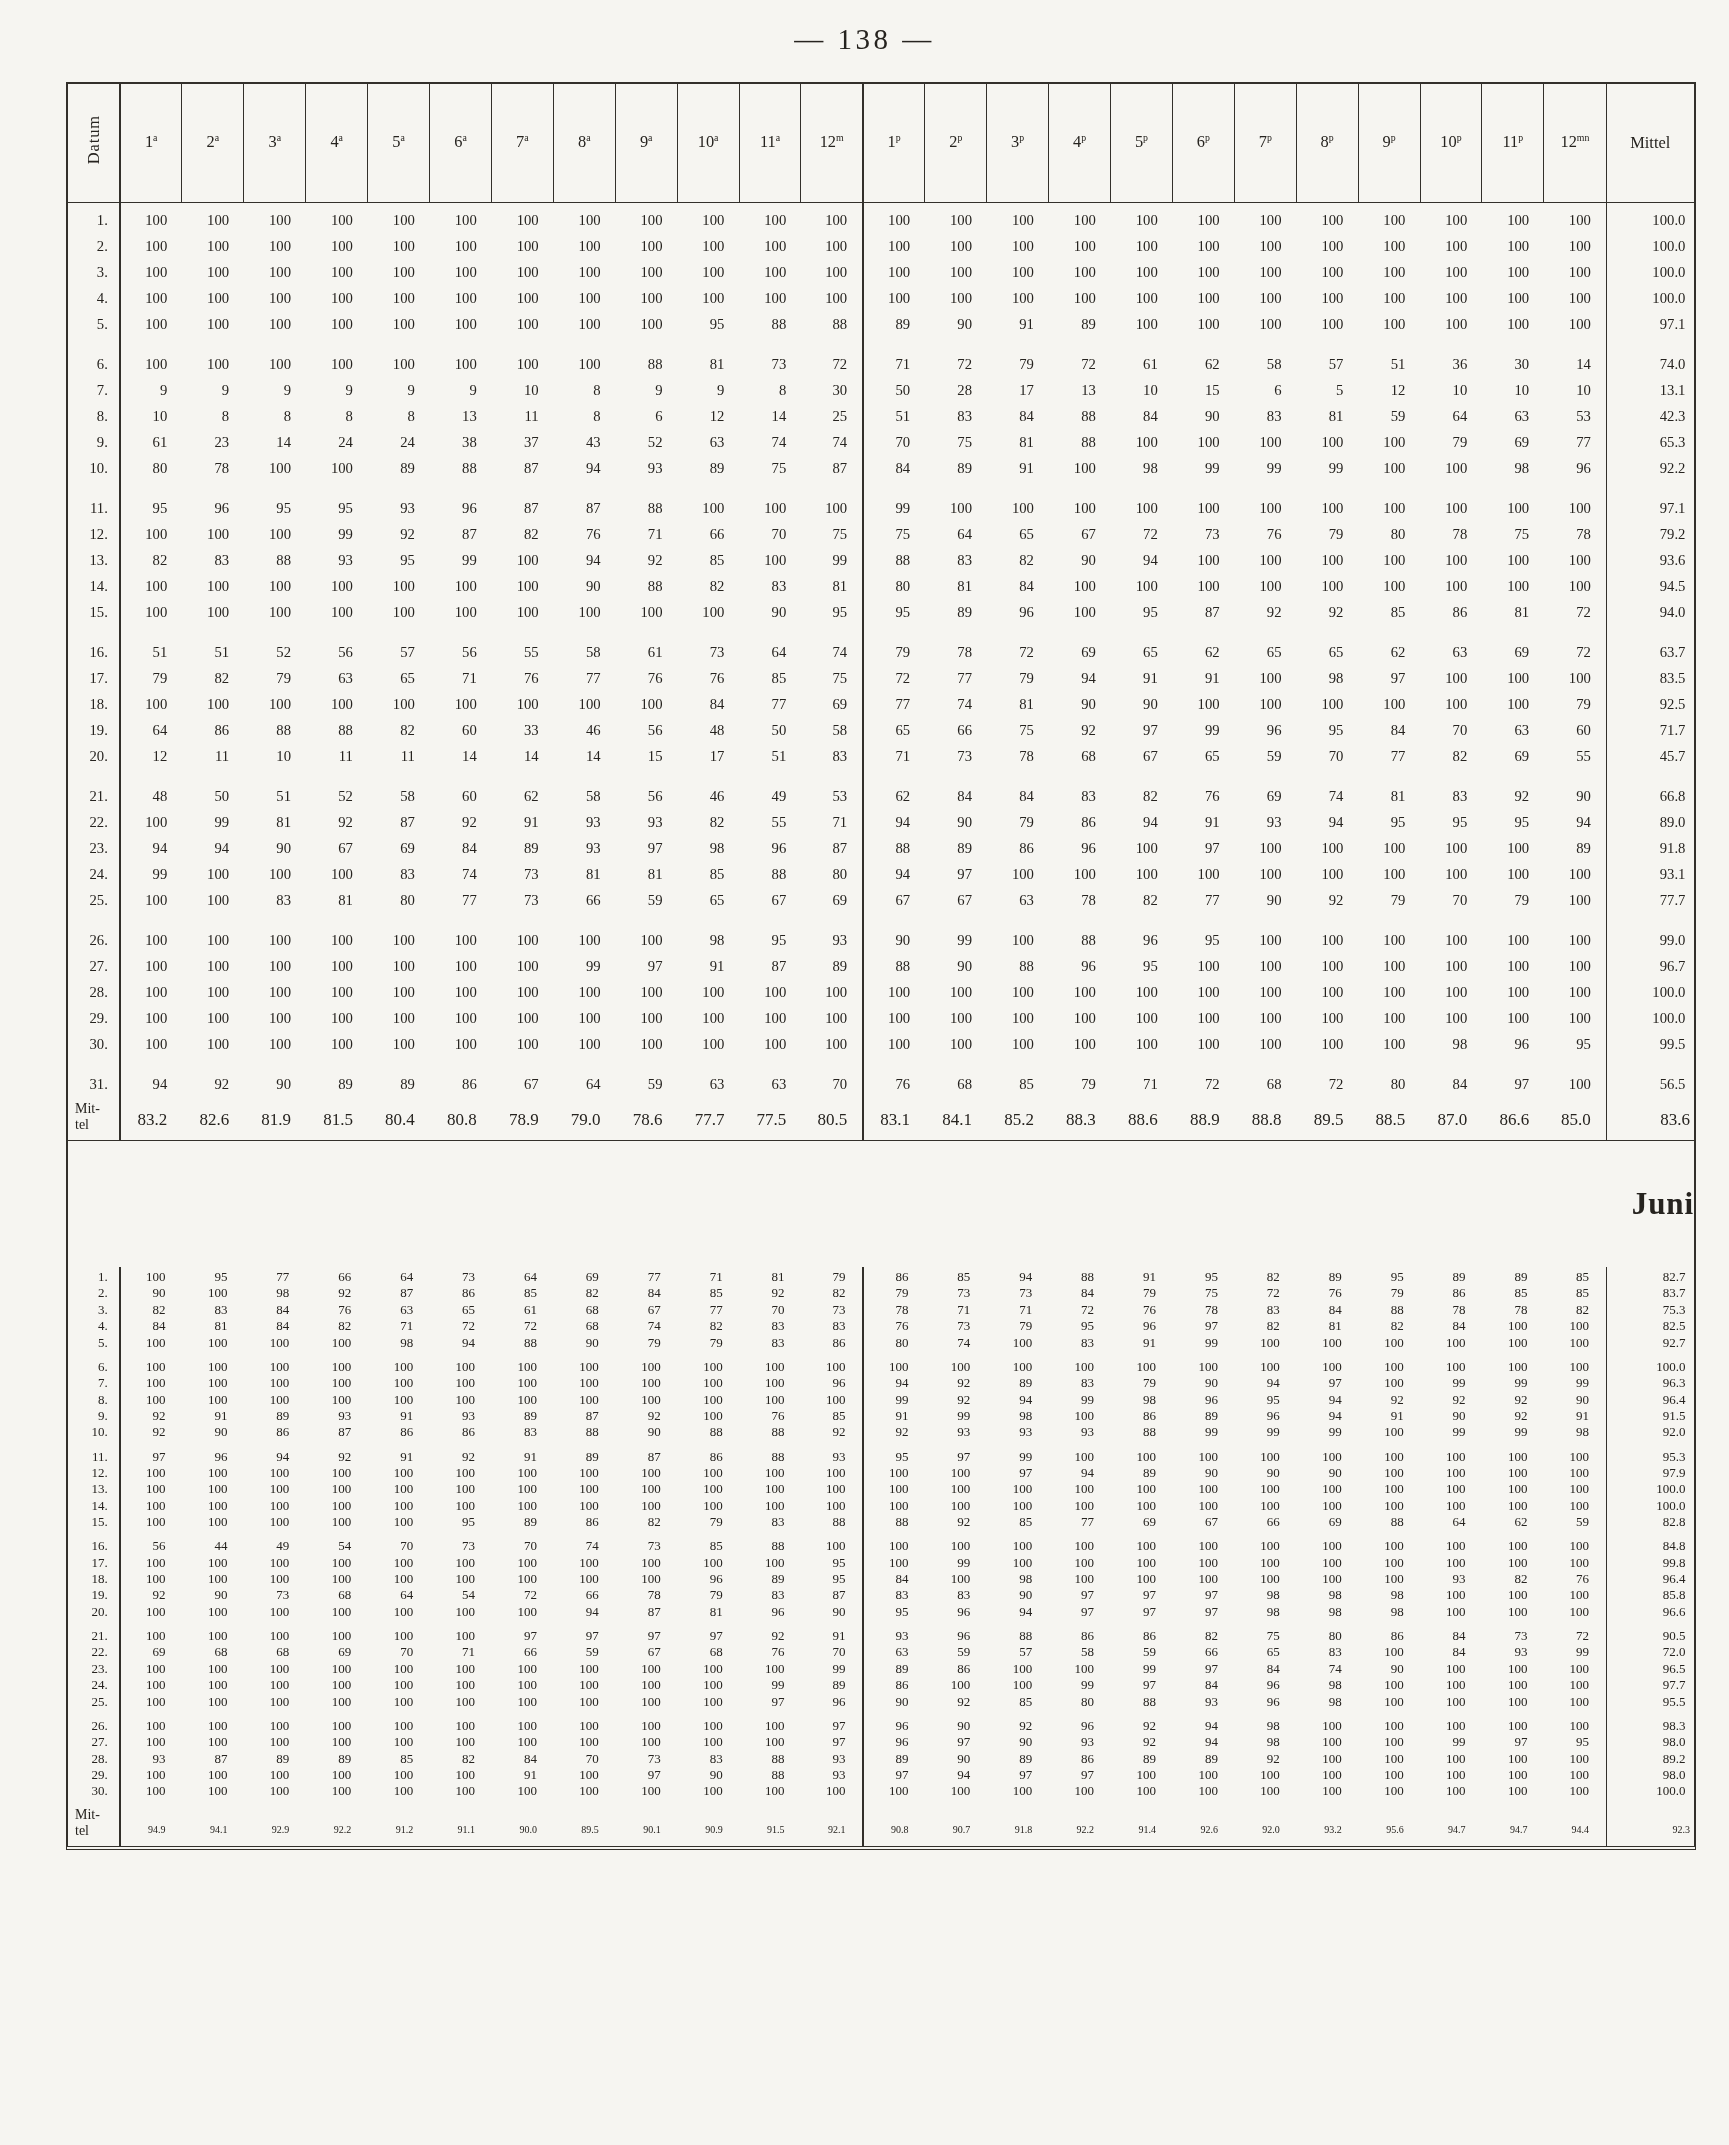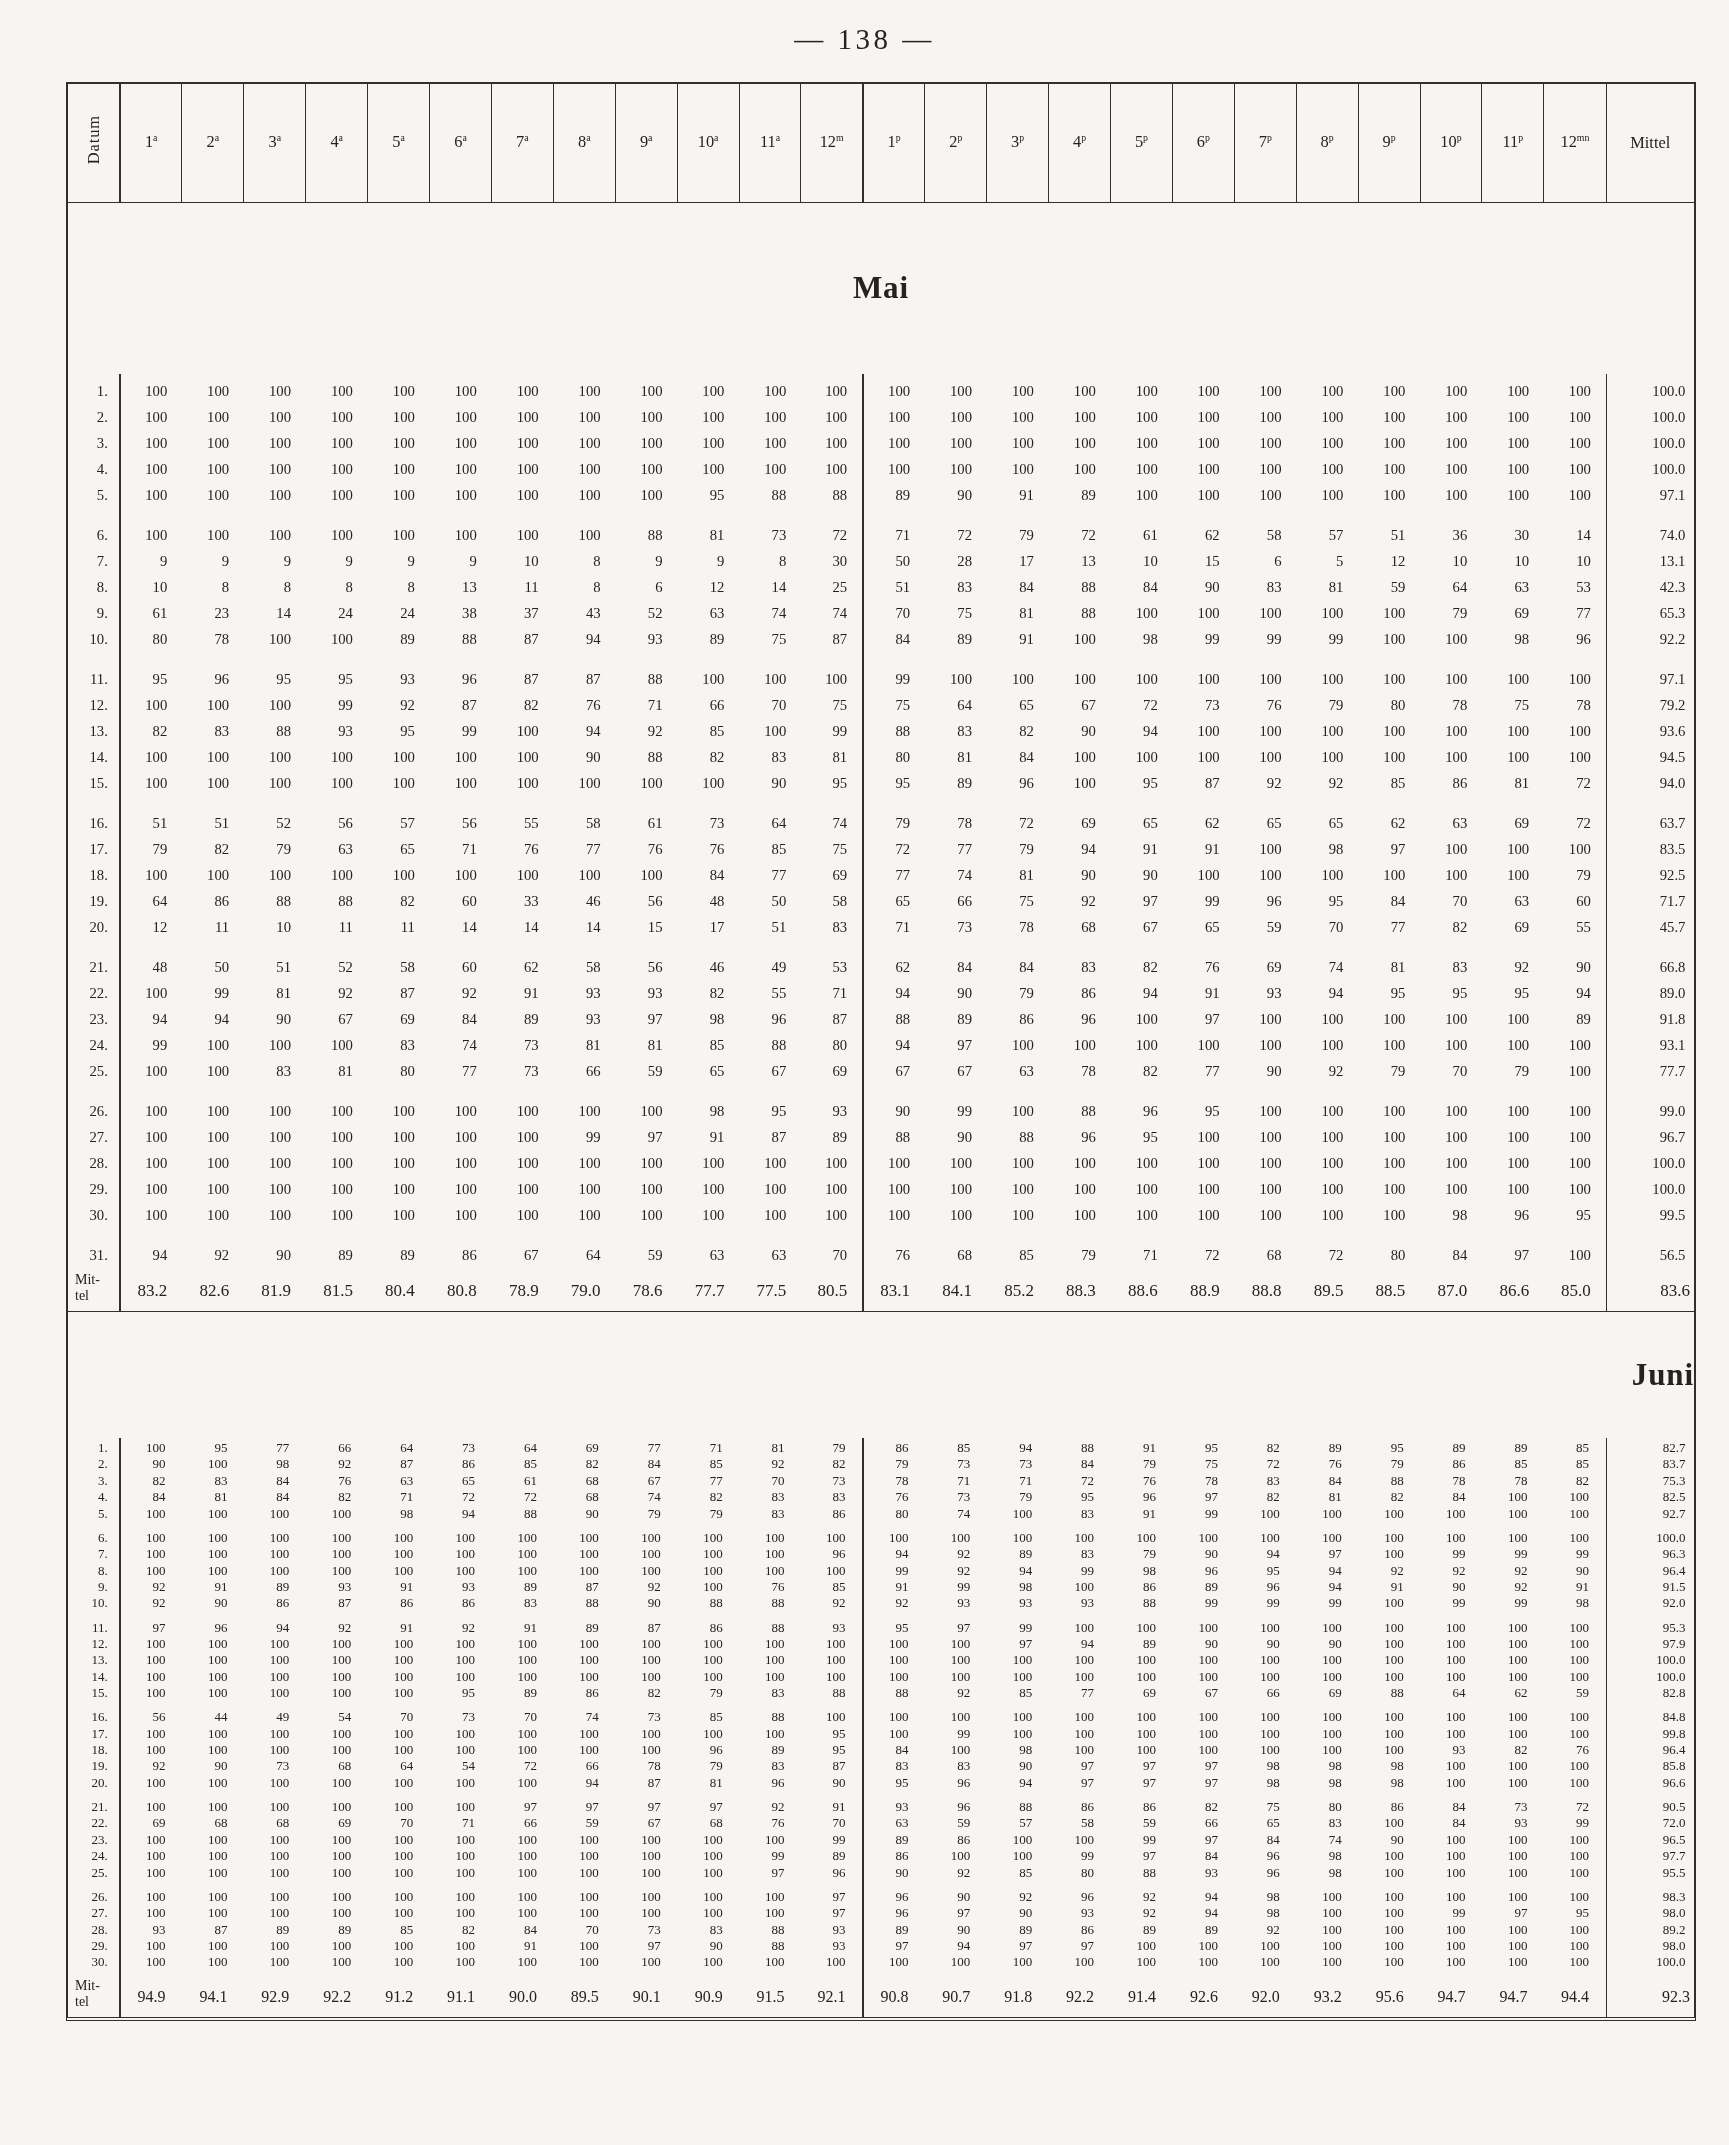--- a/index.html
+++ b/index.html
@@ -57,21 +57,21 @@
   .month-juni .data-row td.c-day { padding-right:11.2px; }
   .month-juni .data-row td.c-mittel { padding-right:8.6px; }
 
   .month-mai  .group-start td { padding-top:14px; }
   .month-juni .group-start td { padding-top:7.8px; }
 
   .mittel-row td {
     text-align:right; vertical-align:bottom; font-size:17px;
     padding:12px 14.7px 10.4px 0;
   }
-  .month-juni .mittel-row td { font-size:16px; padding:14px 16.4px 10.4px 0; }
+  .month-juni .mittel-row td { font-size:10px; padding:14px 16.4px 10.4px 0; }
   .mittel-row td.c-day {
     text-align:left; padding:8.6px 3.5px 7px 7px; font-size:14px; line-height:1.15;
   }
   .mittel-row td.c-mittel { padding-right:4px; }
   .month-mai .mittel-row td { border-bottom:0.9px solid #33302b; }
 </style>
 </head>
 <body>
 
 <div class="page">
@@ -131,25 +131,20 @@
             <th class="h-hour">7<sup>p</sup></th>
             <th class="h-hour">8<sup>p</sup></th>
             <th class="h-hour">9<sup>p</sup></th>
             <th class="h-hour">10<sup>p</sup></th>
             <th class="h-hour">11<sup>p</sup></th>
             <th class="h-hour">12<sup>mn</sup></th>
             <th class="h-mittel">Mittel</th>
           </tr>
         </thead>
     <tbody class="month-mai">
-          <tr class="section-title-row">
-            <td class="section-cell" colspan="26">
-              <div class="section-title">Mai</div>
-            </td>
-          </tr>
           <tr class="data-row">
             <td class="c-day">1.</td>
             <td class="c-val">100</td>
             <td class="c-val">100</td>
             <td class="c-val">100</td>
             <td class="c-val">100</td>
             <td class="c-val">100</td>
             <td class="c-val">100</td>
             <td class="c-val">100</td>
             <td class="c-val">100</td>

